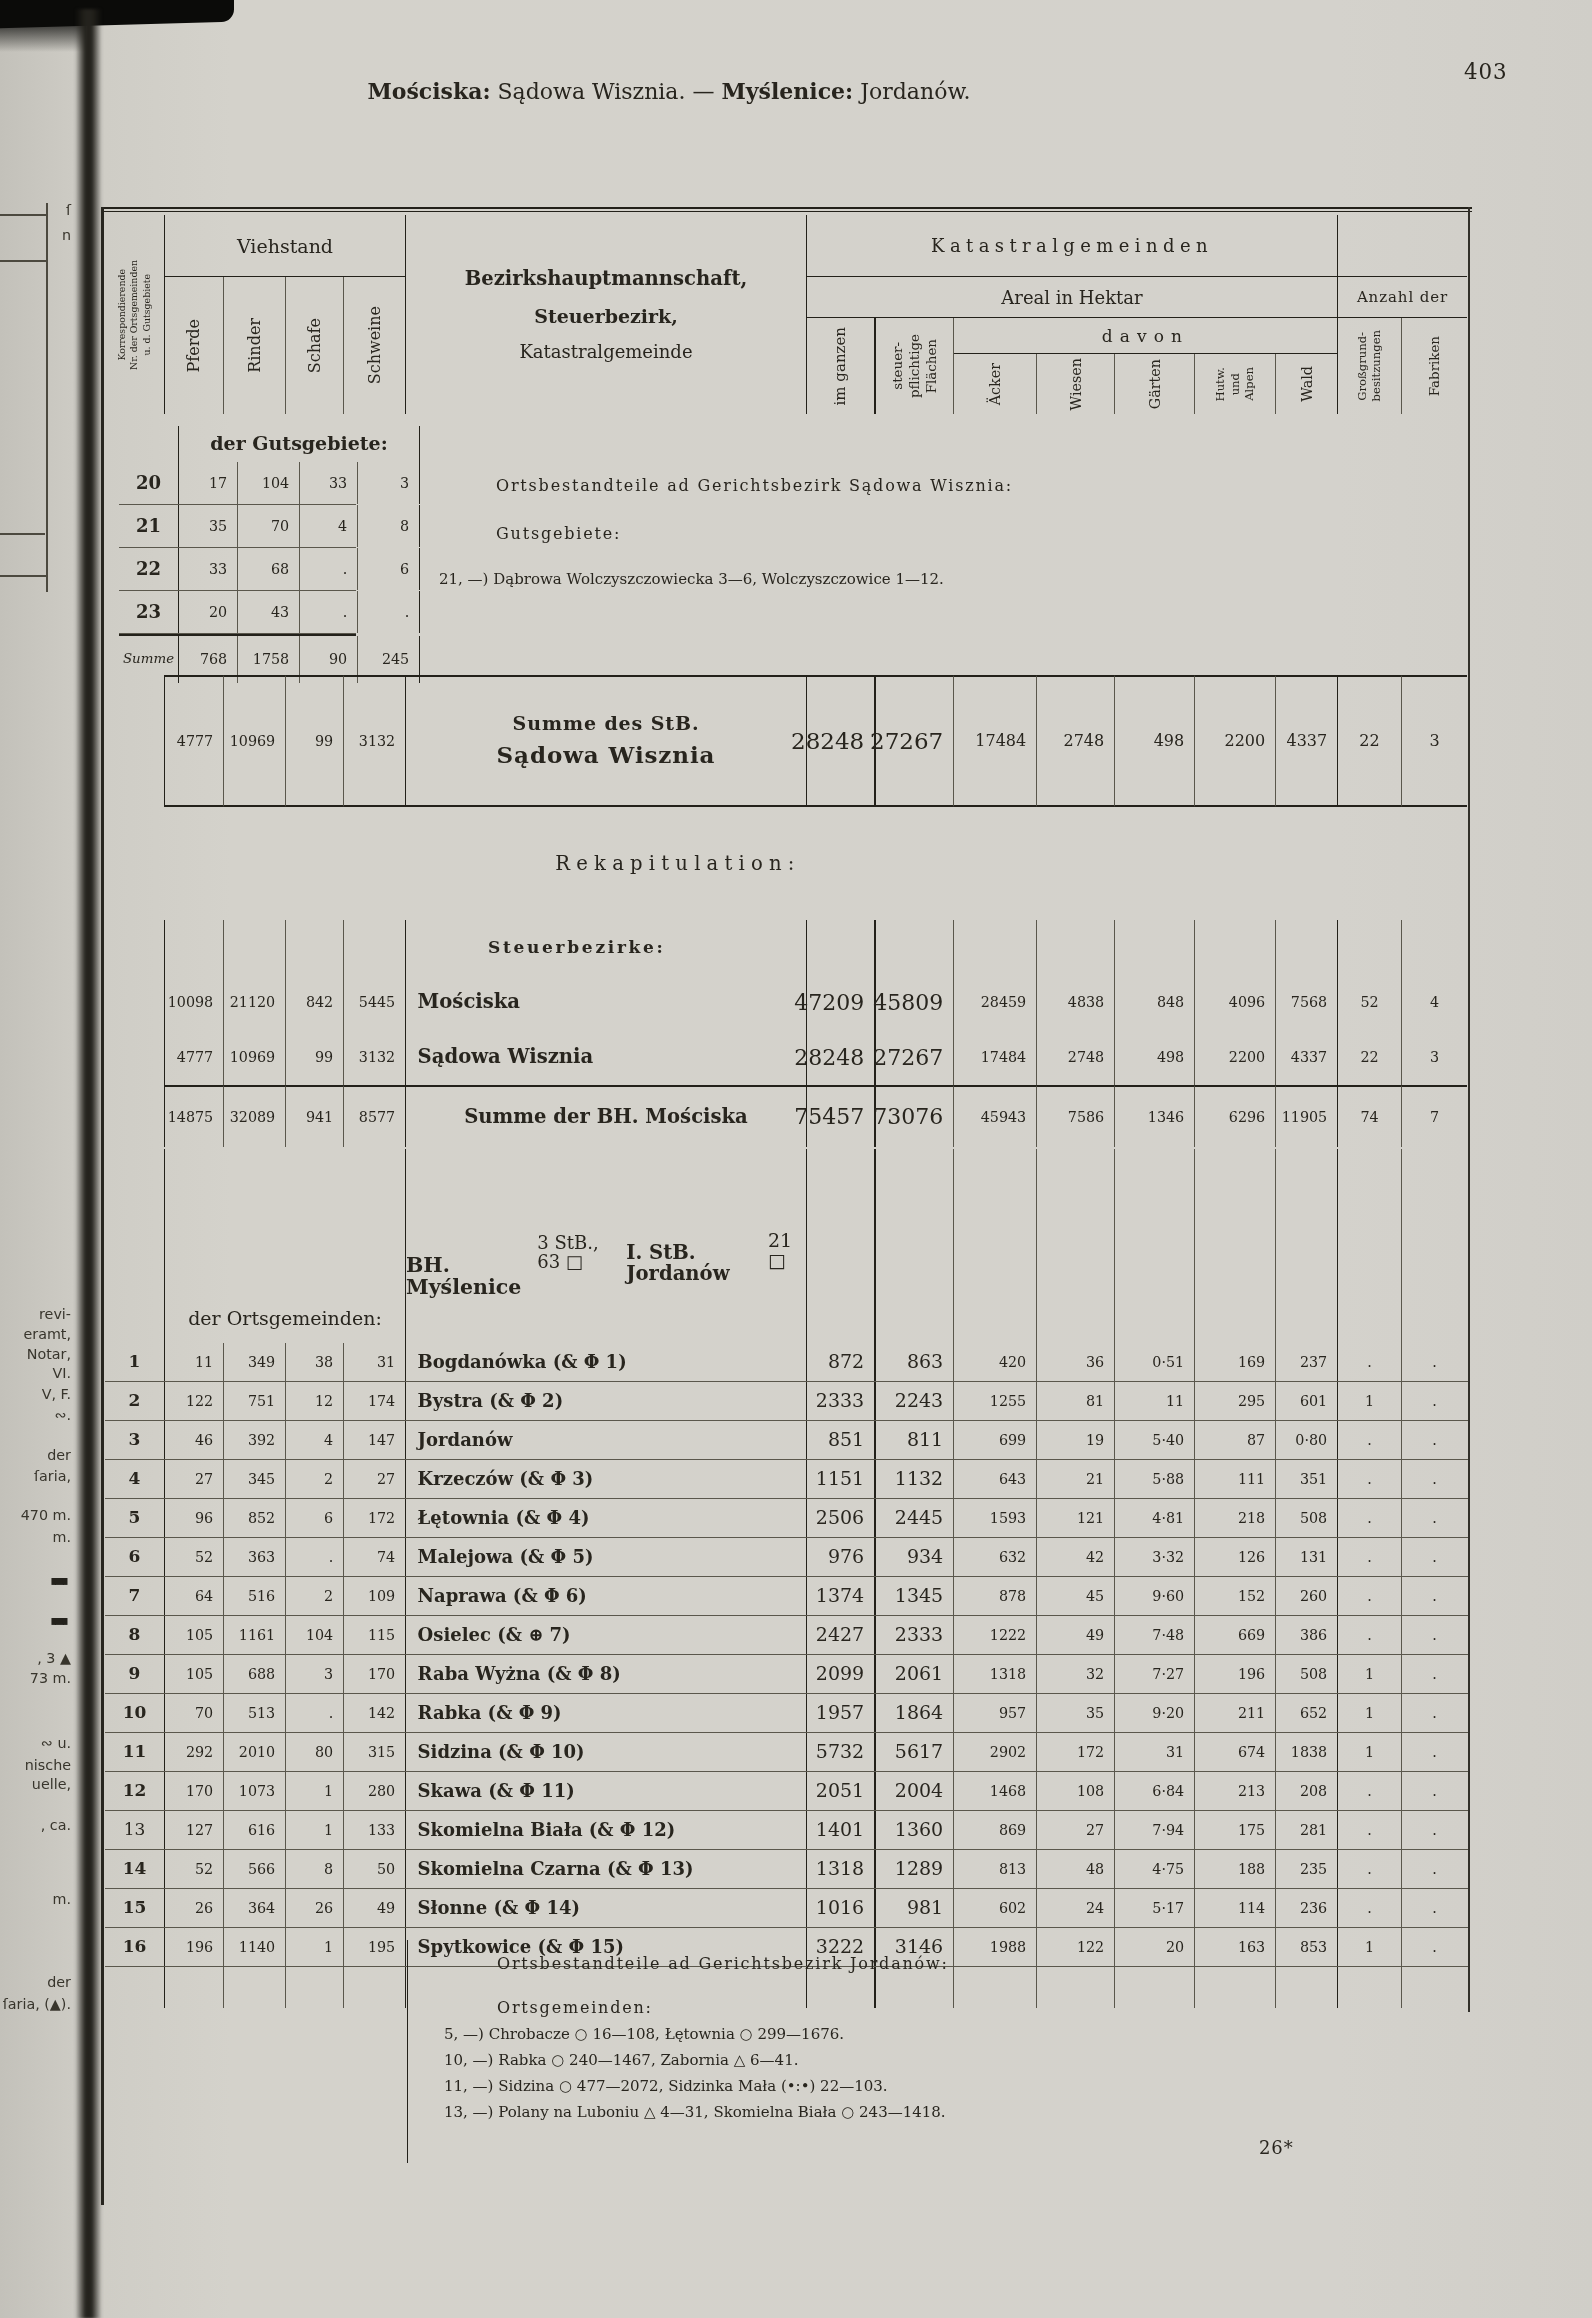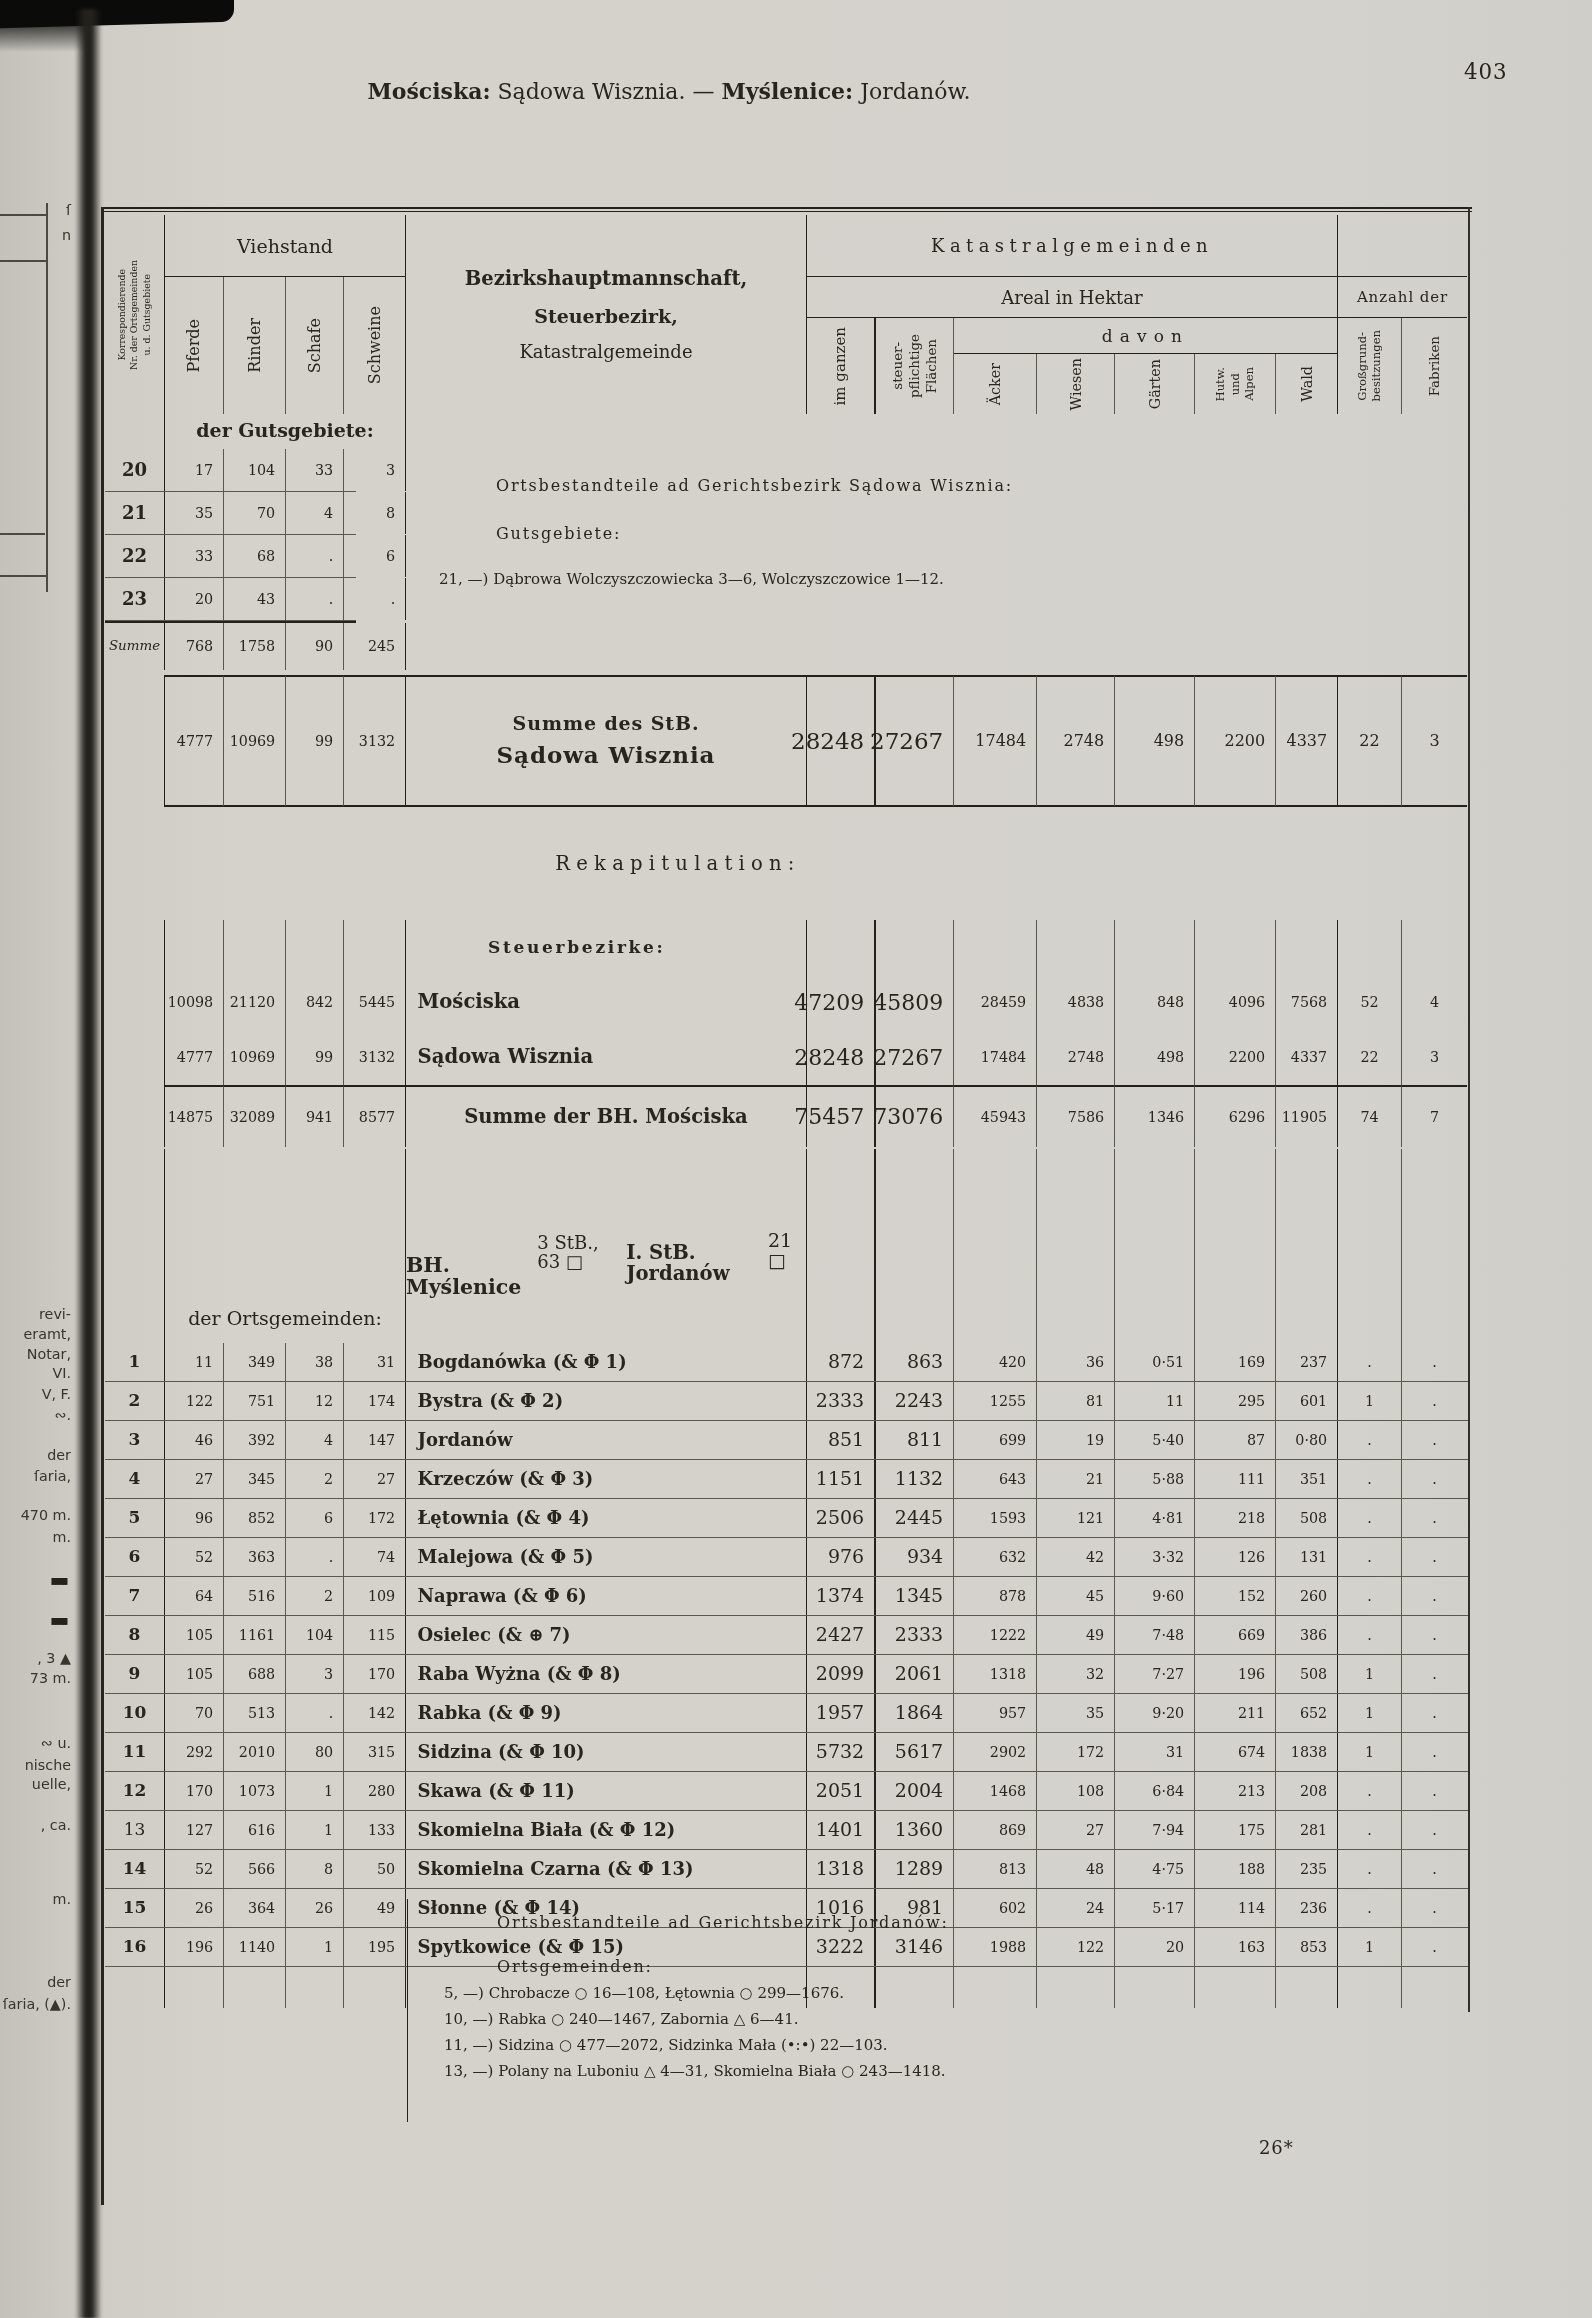--- a/index.html
+++ b/index.html
@@ -52,21 +52,21 @@
   .nrc{font-weight:bold;font-size:18px;}
   .nm{padding-left:11.6px;font-weight:bold;}
 
   
   .thead{position:absolute;left:105px;top:215px;display:grid;grid-template-columns:var(--cols);grid-template-rows:62px 41px 36px 60px;}
   .hc{display:flex;align-items:center;justify-content:center;text-align:center;}
   .rot{writing-mode:vertical-rl;transform:rotate(180deg);white-space:nowrap;line-height:1.12;}
   .rgap{gap:1.8px;}
 
   
-  .secA-left{position:absolute;left:105px;top:413px;width:251px;}
+  .secA-left{position:absolute;left:105px;top:426px;width:251px;padding-left:14px;}
   .secA-right{position:absolute;left:407px;top:419px;width:1061px;height:256px;}
   .noteL{letter-spacing:1.8px;font-size:16px;}
   .sumrow{border-top:2.7px double var(--ink);}
   .fsum{font-style:italic;font-size:13.4px;}
 
   
   .secB{position:absolute;left:105px;top:675px;width:1363px;}
   .secB .tr15c{height:132px;}
   .secB .bt{border-top:2.7px double var(--ink);border-bottom:2.7px double var(--ink);}
   .secB .big{font-size:23px;}
@@ -86,21 +86,21 @@
   .secD .big{font-size:19px;}
   .secD .nm{font-size:18px;}
   .dh{display:flex;flex-direction:row;align-items:center;justify-content:flex-start;}
   .dh .l1{margin-top:61px;font-weight:bold;font-size:20.5px;}
   .dh .l2{margin-top:14.3px;font-size:18px;}
   .dh .l3{margin-top:35px;font-weight:bold;font-size:19.6px;}
   .dh .l4{margin-top:10.7px;font-size:19px;}
   .ortsl{align-items:flex-end;justify-content:center;padding-bottom:14.3px;font-size:19px;}
 
   
-  .fnotes{position:absolute;left:407px;top:1899px;width:892px;height:223px;border-left:1.8px solid var(--ink);padding-top:14.3px;}
+  .fnotes{position:absolute;left:407px;top:1940px;width:892px;height:223px;border-left:1.8px solid var(--ink);padding-top:14.3px;}
   .fnotes .fh{padding-left:89px;letter-spacing:1.8px;font-size:16px;}
   .fnotes .fh2{margin-top:25px;}
   .fnotes .fi{padding-left:36px;margin-top:8px;font-size:15px;}
   .fnotes .fi:first-of-type{margin-top:19.6px;}
 </style>
 </head>
 <body>
 
 <div class="page">
 

